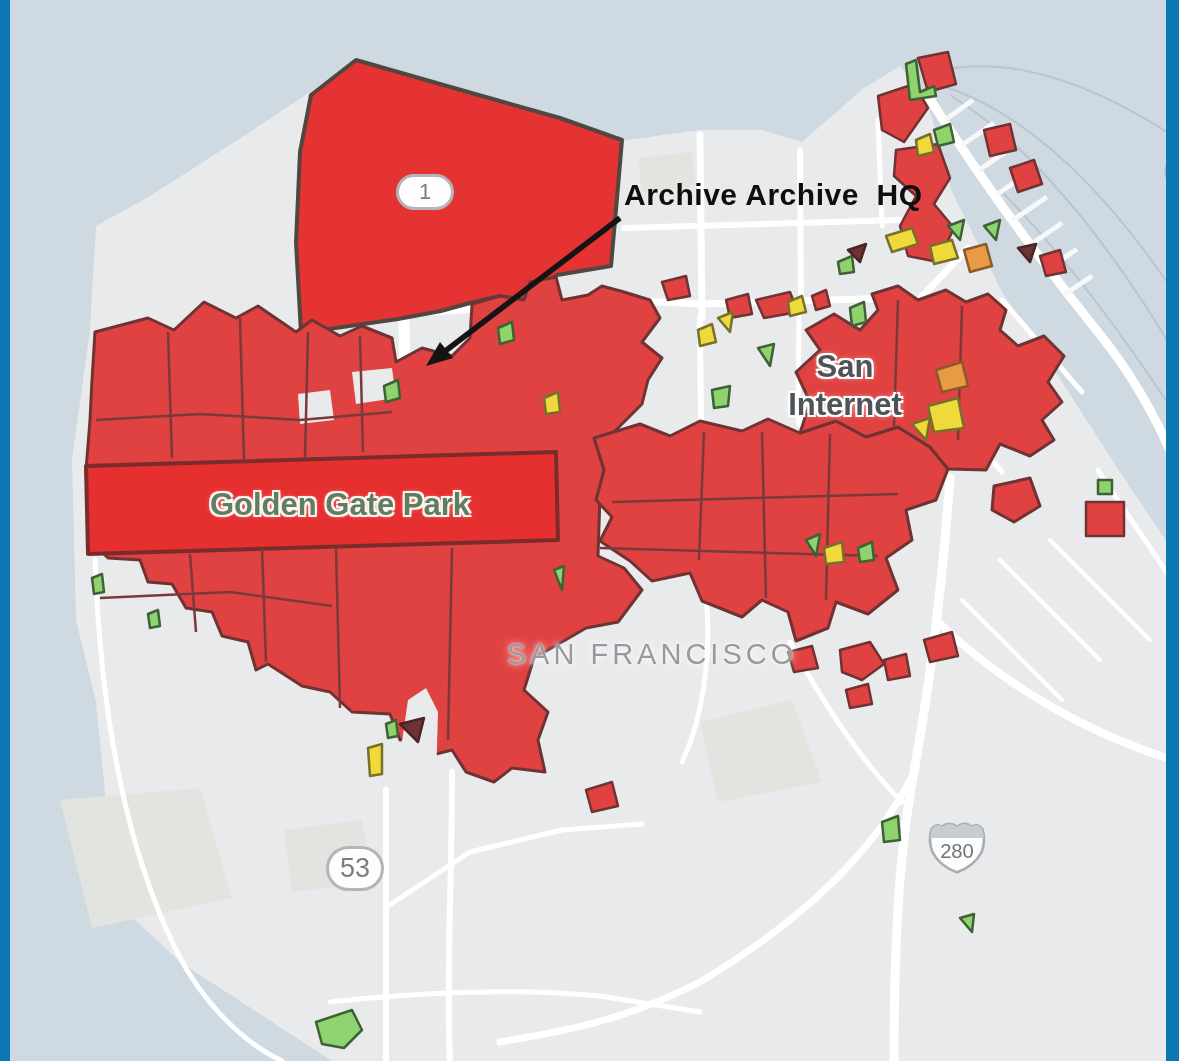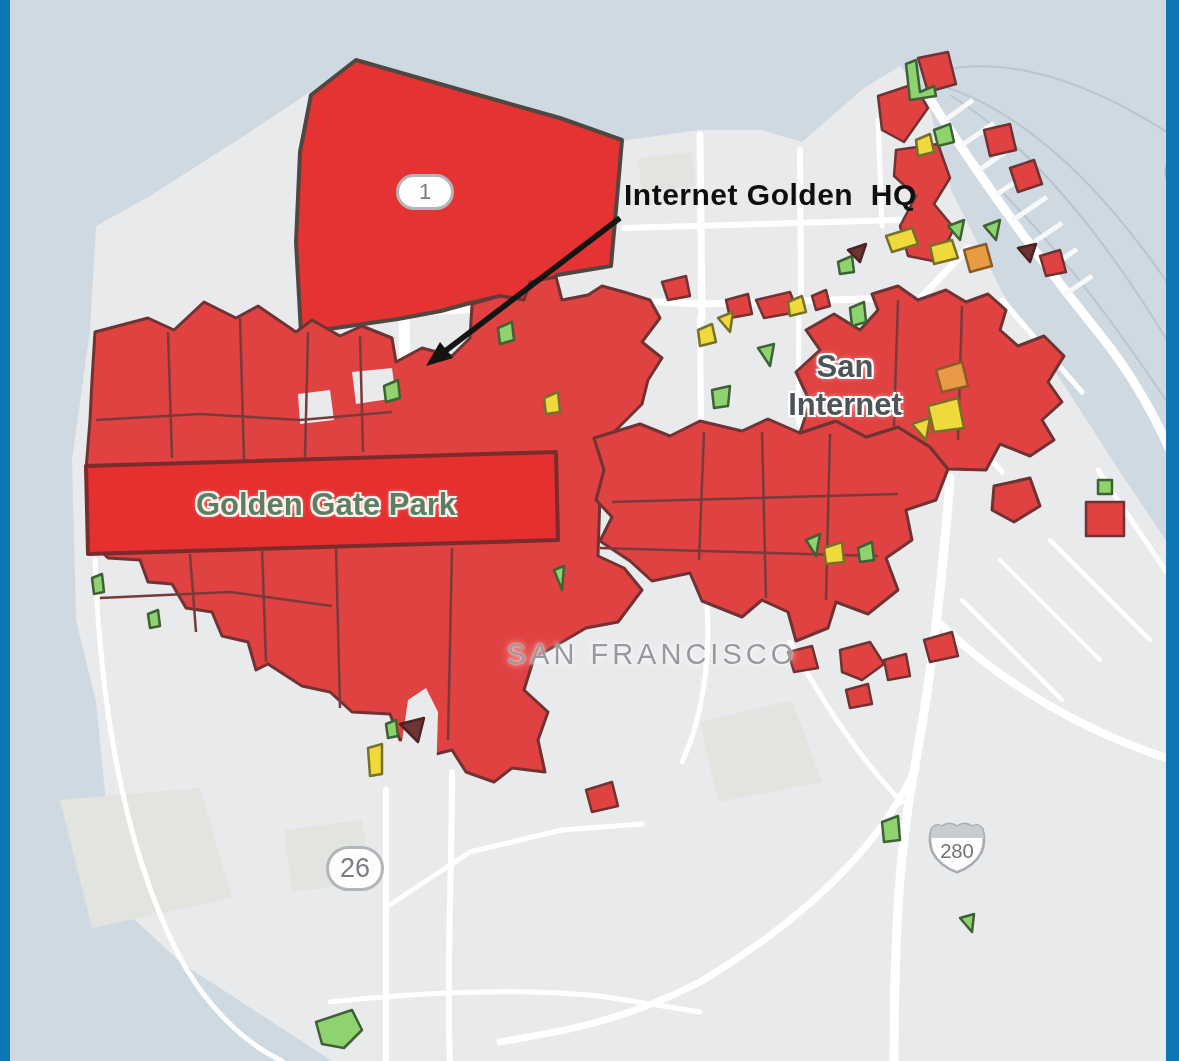--- a/index.html
+++ b/index.html
@@ -161,34 +161,34 @@
       <polygon points="882,822 898,816 900,840 884,842" fill="#8ed36e" stroke="#3f6136" stroke-width="2.5" stroke-linejoin="round"></polygon>
       <polygon points="960,918 974,914 972,932" fill="#8ed36e" stroke="#3f6136" stroke-width="2.5" stroke-linejoin="round"></polygon>
       <polygon points="316,1022 352,1010 362,1030 344,1048 322,1044" fill="#8ed36e" stroke="#3f6136" stroke-width="2.5" stroke-linejoin="round"></polygon>
       <polygon points="1098,480 1112,480 1112,494 1098,494" fill="#8ed36e" stroke="#3f6136" stroke-width="2.5" stroke-linejoin="round"></polygon>
       <polygon points="1086,502 1124,502 1124,536 1086,536" fill="#e04141" stroke="#6f3333" stroke-width="2.5" stroke-linejoin="round"></polygon>
       <circle cx="1181" cy="172" r="15" fill="#fdfdfd" stroke="#b3b6b9" stroke-width="3"></circle>
       <line x1="620" y1="218" x2="444" y2="352" stroke="#141414" stroke-width="5.5"></line>
       <polygon points="426,366 440,342 453,358" fill="#141414"></polygon>
     </svg>
 
-  <div class="overlay annotation" id="lbl-annotation" style="left: 624px; top: 178px;">Internet Golden  HQ</div>
+  <div class="overlay annotation" id="lbl-annotation" style="left: 624px; top: 178px;">Archive Archive  HQ</div>
 
   <div class="overlay city-label" id="lbl-city" style="left: 845px; top: 348px;">San
 Internet</div>
 
   <div class="overlay county-label" id="lbl-county" style="left: 652px; top: 638px;">SAN FRANCISCO</div>
 
-  <div class="overlay park-label" id="lbl-park" style="left: 326px; top: 487px;">Golden Gate Park</div>
+  <div class="overlay park-label" id="lbl-park" style="left: 340px; top: 487px;">Golden Gate Park</div>
 
   <div class="overlay shield-pill" id="shield-1" style="left: 396px; top: 174px;">
     <span>1</span>
   </div>
   <div class="overlay shield-pill" id="shield-35" style="left: 326px; top: 846px;">
-    <span>26</span>
+    <span>53</span>
   </div>
   <svg class="overlay" id="shield-280" viewBox="0 0 72 66" style="left: 924px; top: 816px;">
     <path d="M7,15 Q12,8 19,12 Q27,6 36,12 Q45,6 53,12 Q60,8 65,15 Q69,28 64,41 Q56,57 36,64 Q16,57 8,41 Q3,28 7,15 Z" fill="#fdfdfd" stroke="#a9adb1" stroke-width="3"></path>
     <path d="M7,15 Q12,8 19,12 Q27,6 36,12 Q45,6 53,12 Q60,8 65,15 Q66,20 66.5,25 L5.5,25 Q6,20 7,15 Z" fill="#c7ccd0"></path>
     <text x="36" y="48" text-anchor="middle" font-size="23" fill="#717478" font-family="Liberation Sans, DejaVu Sans, sans-serif">280</text>
   </svg>
 
   <div class="edge-bar" id="edge-left" style="background: rgb(13, 119, 182);"></div>
   <div class="edge-bar" id="edge-right" style="background: rgb(13, 119, 182);"></div>
 </div>

